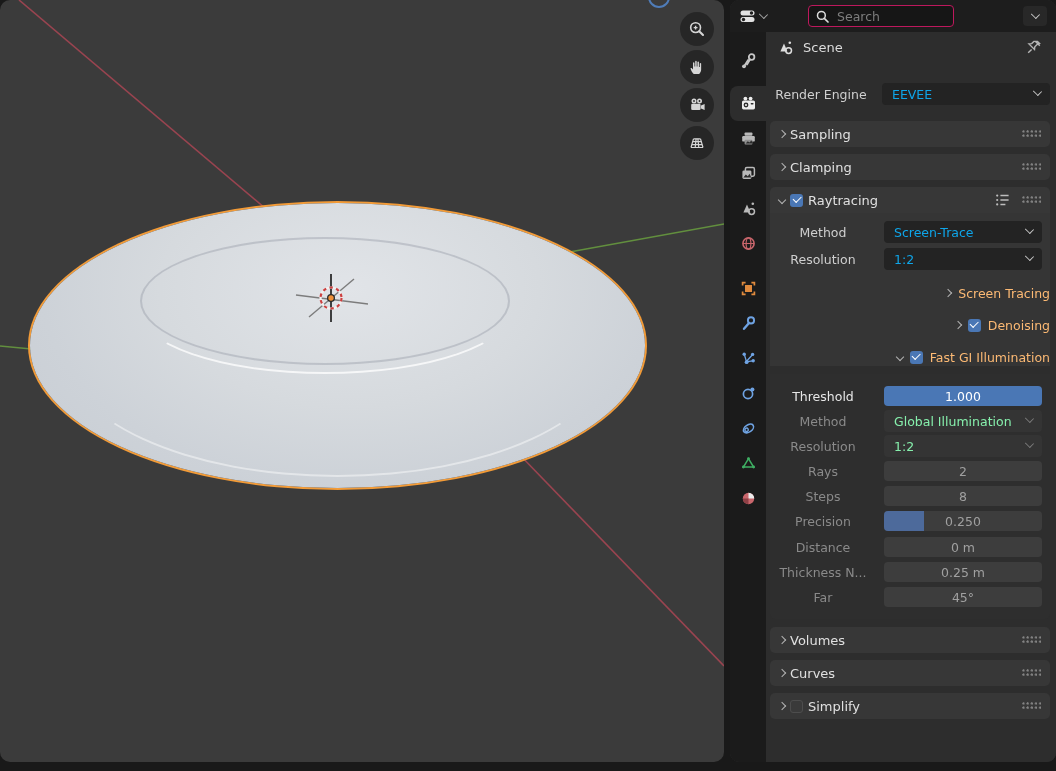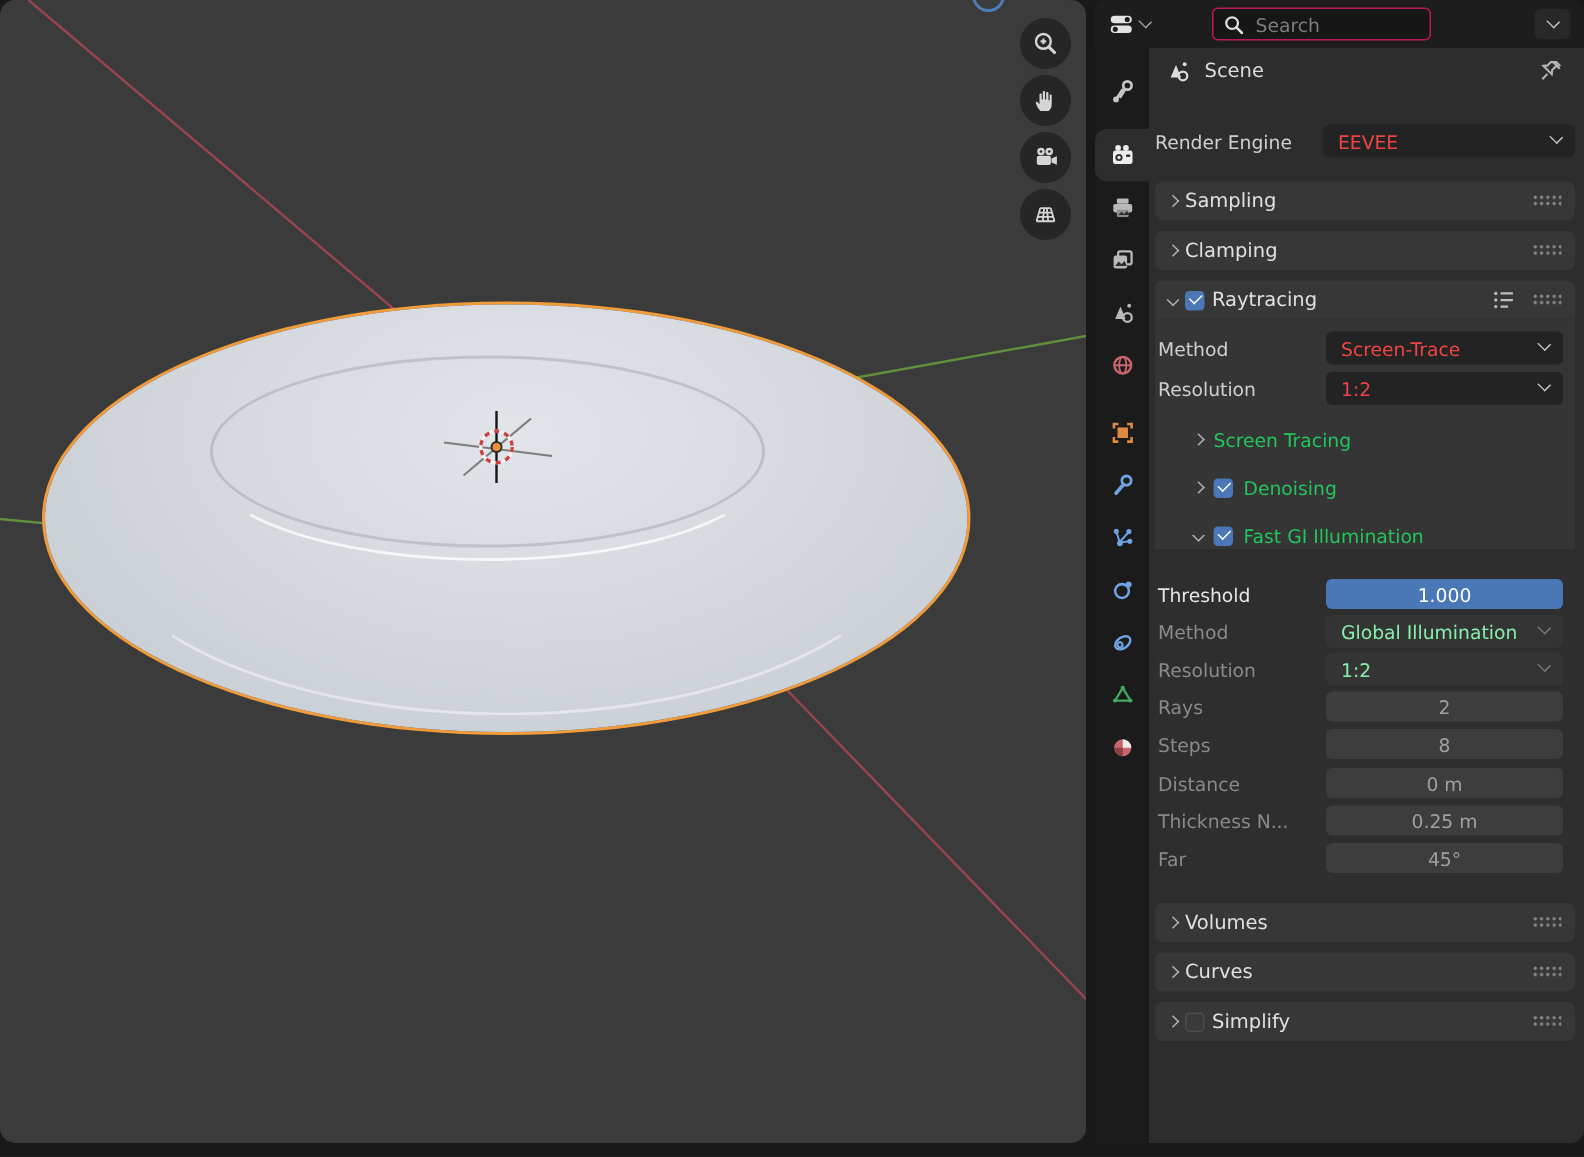--- a/index.html
+++ b/index.html
@@ -42,29 +42,29 @@
   .tab{height:35px;display:flex;align-items:center;justify-content:center;}
   .tab.sp8{margin-top:8px;}  .tab.sp10{margin-top:10px;}
   .tab.active{background:#2d2d2d;border-radius:8px 0 0 8px;}
   .content{flex:1;background:#2d2d2d;padding:0 6px 0 4px;overflow:hidden;font-size:12.5px;color:#cfcfcf;}
 
   .breadcrumb{margin-top:0;height:30px;display:flex;align-items:center;gap:9px;padding:0 7px;}
   .breadcrumb .bc-label{color:#dcdcdc;font-size:13px;}
   .pin{margin-left:auto;}
 
   .re-row{margin-top:20px;height:24px;display:flex;align-items:center;}
-  .plabel{flex:none;width:112px;text-align:left;padding-right:10px;color:#cfcfcf;white-space:nowrap;}
+  .plabel{flex:none;width:112px;text-align:center;padding-right:10px;color:#cfcfcf;white-space:nowrap;}
   .disabled .plabel{color:#8a8a8a;}
 
   .field{position:relative;flex:1;height:20px;border-radius:4px;background:#3d3d3d;display:flex;
     align-items:center;justify-content:center;color:#a0a0a0;overflow:hidden;}
   .field .fill{position:absolute;left:0;top:0;bottom:0;background:#4d6a9b;}
   .field .val{position:relative;z-index:1;}
   .field.slider-on{background:#4a77b5;color:#fff;}
-  .field.select{justify-content:flex-start;padding:0 20px 0 10px;background:#232323;color:#ef4444;height:22px;}
+  .field.select{justify-content:flex-start;padding:0 20px 0 10px;background:#232323;color:#0ea5e9;height:22px;}
   .field.select.dim{background:#343434;color:#86efac;}
   .chev{flex:none;width:7px;height:7px;border-right:1.6px solid #c9c9c9;border-bottom:1.6px solid #c9c9c9;
     transform:rotate(45deg) scale(1,.85);margin-top:-4px;}
   .select .chev{position:absolute;right:9px;top:9px;}
   .select.dim .chev{border-color:#7b7b7b;}
 
   .phead{margin-top:7px;height:26px;background:#373737;border-radius:5px;display:flex;align-items:center;
     gap:5px;padding:0 9px;color:#e0e0e0;font-size:13px;}
   .phead.open{border-radius:5px 5px 0 0;}
   .tri{flex:none;width:6px;height:6px;border-right:1.5px solid #b3b3b3;border-bottom:1.5px solid #b3b3b3;}
@@ -78,21 +78,21 @@
   .cb.on::after{content:"";display:block;width:7px;height:3.5px;border-left:1.7px solid #fff;
     border-bottom:1.7px solid #fff;transform:rotate(-45deg);margin:2.5px auto 0;}
   .cb.off{background:#3a3a3a;border:1px solid #4d4d4d;}
 
   .pbody{background:#353535;border-radius:0 0 5px 5px;padding:8px 0 5px;}
   .pbody.sub-open{border-radius:0;padding-bottom:0;}
   .subbody{background:#2e2e2e;border-radius:0 0 5px 5px;padding:12px 0 7px;}
   .prow{display:flex;align-items:center;height:22px;margin:0 8px 5px 2px;}
   .subbody .prow{height:20px;}
   .prow.gap4{margin-top:4px;} .prow.gap6{margin-top:6px;}
-  .subhead{display:flex;align-items:center;gap:7px;height:18px;margin:14px 0 13px 26px;color:#22c55e;}
+  .subhead{display:flex;align-items:center;gap:7px;height:18px;margin:14px 0 13px 26px;color:#fdba74;justify-content:flex-end;}
   .subhead.first{margin-top:14px;}
   .list-icon{margin-left:auto;}
 </style>
 </head>
 <body>
 
 <div class="viewport">
   <svg class="vp-svg" width="724" height="762">
     <line x1="19" y1="0" x2="285" y2="225" stroke="#9a4450" stroke-width="1.6"></line>
     <line x1="516" y1="451" x2="724" y2="666" stroke="#9a4450" stroke-width="1.6"></line>
@@ -389,20 +389,27 @@
           <div class="field">
             <span class="val">2</span>
           </div>
         </div>
         <div class="prow disabled">
           <span class="plabel">Steps</span>
           <div class="field">
             <span class="val">8</span>
           </div>
         </div>
+        <div class="prow disabled">
+          <span class="plabel">Precision</span>
+          <div class="field">
+            <i class="fill" style="width:25%"></i>
+            <span class="val">0.250</span>
+          </div>
+        </div>
         <div class="prow disabled gap6">
           <span class="plabel">Distance</span>
           <div class="field">
             <span class="val">0 m</span>
           </div>
         </div>
         <div class="prow disabled">
           <span class="plabel">Thickness N...</span>
           <div class="field">
             <span class="val">0.25 m</span>

